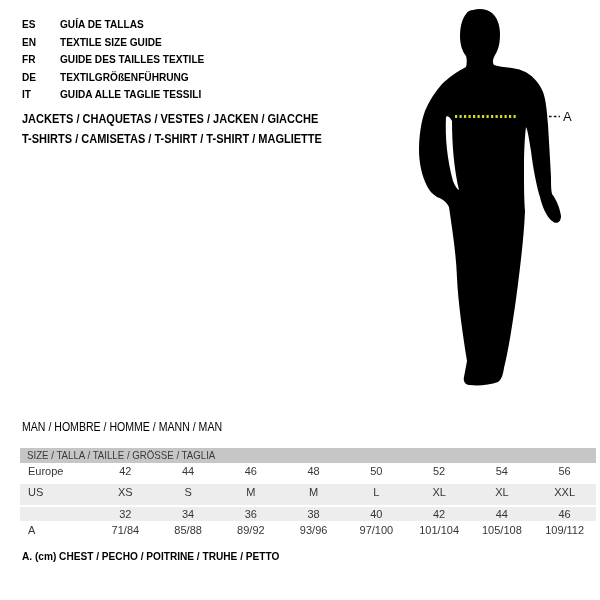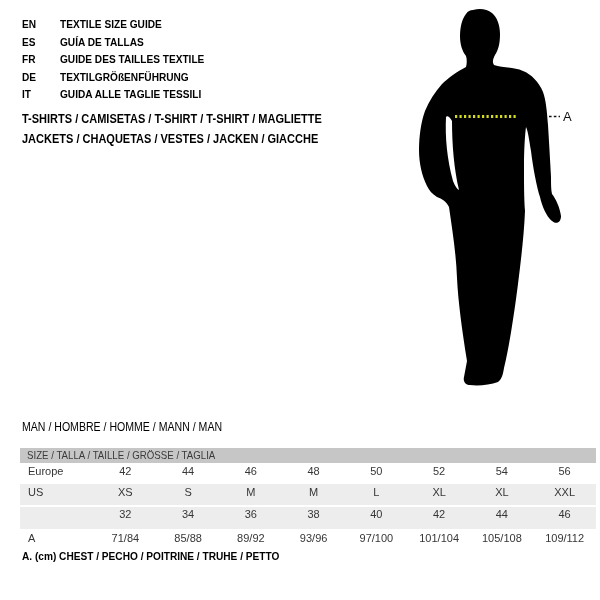--- a/index.html
+++ b/index.html
@@ -25,57 +25,57 @@
   .figure-wrap { position:absolute; left:390px; top:0; width:210px; height:420px; }
 
   
   .man-heading { position:absolute; left:22px; top:420px; font-size:12px; font-weight:normal; line-height:14px; }
 
   
   .size-table { position:absolute; left:20px; top:448px; width:576px; font-size:11px; color:#363636; }
   .t-header { background:#c6c6c6; height:15px; line-height:15px; padding-left:7px; color:#3a3a3a; }
   .trow { display:grid; grid-template-columns:74px repeat(8, 1fr); height:21px; line-height:17px; }
   .trow.shaded { background:#ededed; }
-  .trow.cont { border-top:2px solid #ffffff; height:24px; line-height:14px; }
+  .trow.cont { border-top:2px solid #ffffff; height:16px; line-height:14px; }
   .trow.last { height:18px; line-height:18px; }
   .tlabel { padding-left:8px; text-align:left; }
   .tcell { text-align:center; }
 
   
   .footnote { position:absolute; left:22px; top:549px; font-size:11.5px; font-weight:bold; line-height:14px; }
 </style>
 </head>
 <body>
 
 <div class="lang-list">
     <div class="lang-row">
+      <span class="condensed">ES</span>
+      <span class="condensed">GUÍA DE TALLAS</span>
+    </div>
+    <div class="lang-row">
       <span class="condensed">EN</span>
       <span class="condensed">TEXTILE SIZE GUIDE</span>
-    </div>
-    <div class="lang-row">
-      <span class="condensed">ES</span>
-      <span class="condensed">GUÍA DE TALLAS</span>
     </div>
     <div class="lang-row">
       <span class="condensed">FR</span>
       <span class="condensed">GUIDE DES TAILLES TEXTILE</span>
     </div>
     <div class="lang-row">
       <span class="condensed">DE</span>
       <span class="condensed">TEXTILGRÖßENFÜHRUNG</span>
     </div>
     <div class="lang-row">
       <span class="condensed">IT</span>
       <span class="condensed">GUIDA ALLE TAGLIE TESSILI</span>
     </div>
   </div>
 
 <div class="categories">
+    <div class="cat-line"><span class="condensed">JACKETS / CHAQUETAS / VESTES / JACKEN / GIACCHE</span></div>
     <div class="cat-line"><span class="condensed">T-SHIRTS / CAMISETAS / T-SHIRT / T-SHIRT / MAGLIETTE</span></div>
-    <div class="cat-line"><span class="condensed">JACKETS / CHAQUETAS / VESTES / JACKEN / GIACCHE</span></div>
   </div>
 
 <div class="figure-wrap">
   <svg viewBox="0 0 210 420" width="210" height="420">
     <path fill="#000000" fill-rule="evenodd" d="M 83,10
          C 90,8 97,9 102,13
          C 107,17 110,25 110,34
          C 110,42 109,49 105,55
          C 103,59 102,62 104,65
          C 112,68 124,67 133,71

